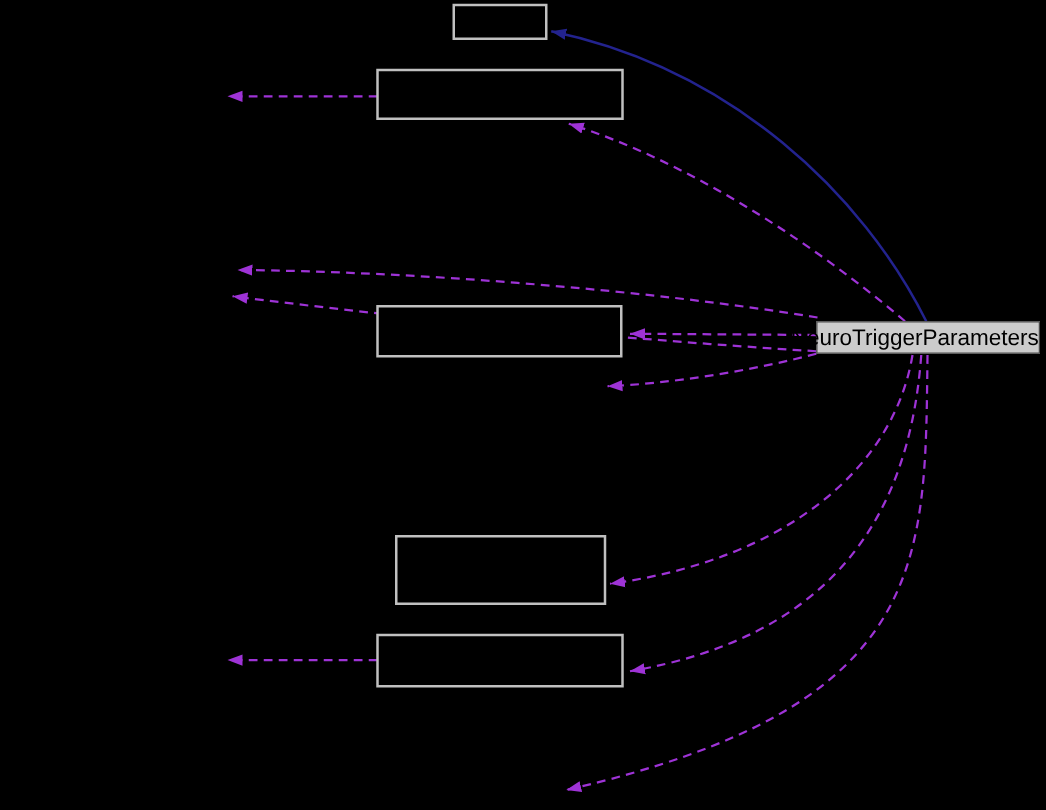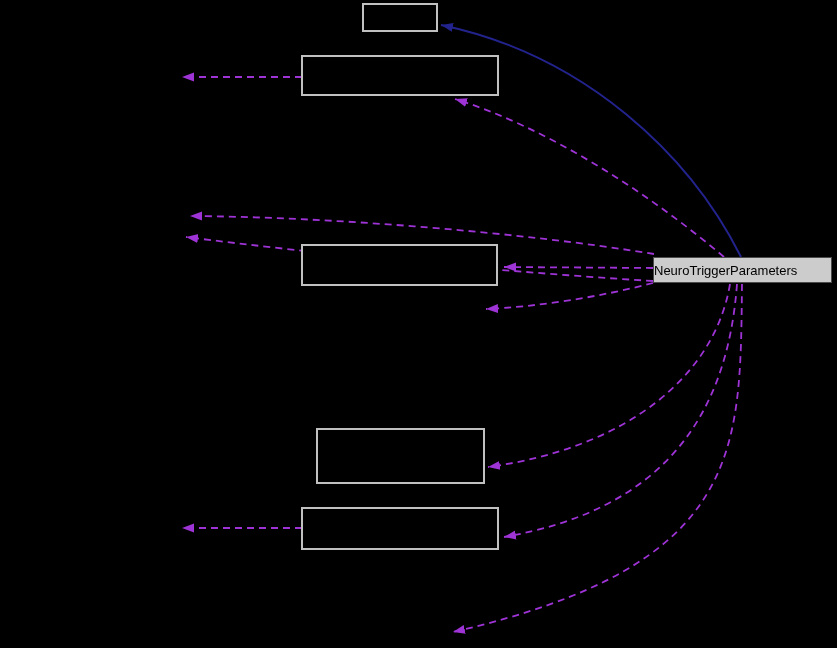--- a/index.html
+++ b/index.html
@@ -18,22 +18,22 @@
   .stage svg {
     position: absolute;
     left: 0;
     top: 0;
   }
   .main-node {
     position: absolute;
     box-sizing: border-box;
     display: flex;
     align-items: center;
-    justify-content: flex-start;
-    font-size: 13px;
+    justify-content: flex-end;
+    font-size: 18px;
     line-height: 1;
     white-space: nowrap;
   }
 </style>
 </head>
 <body>
 
 <div class="stage" style="background: rgb(0, 0, 0);">
   <svg id="graph" width="837" height="648" viewBox="0 0 837 648">
     <defs id="graph-defs">

